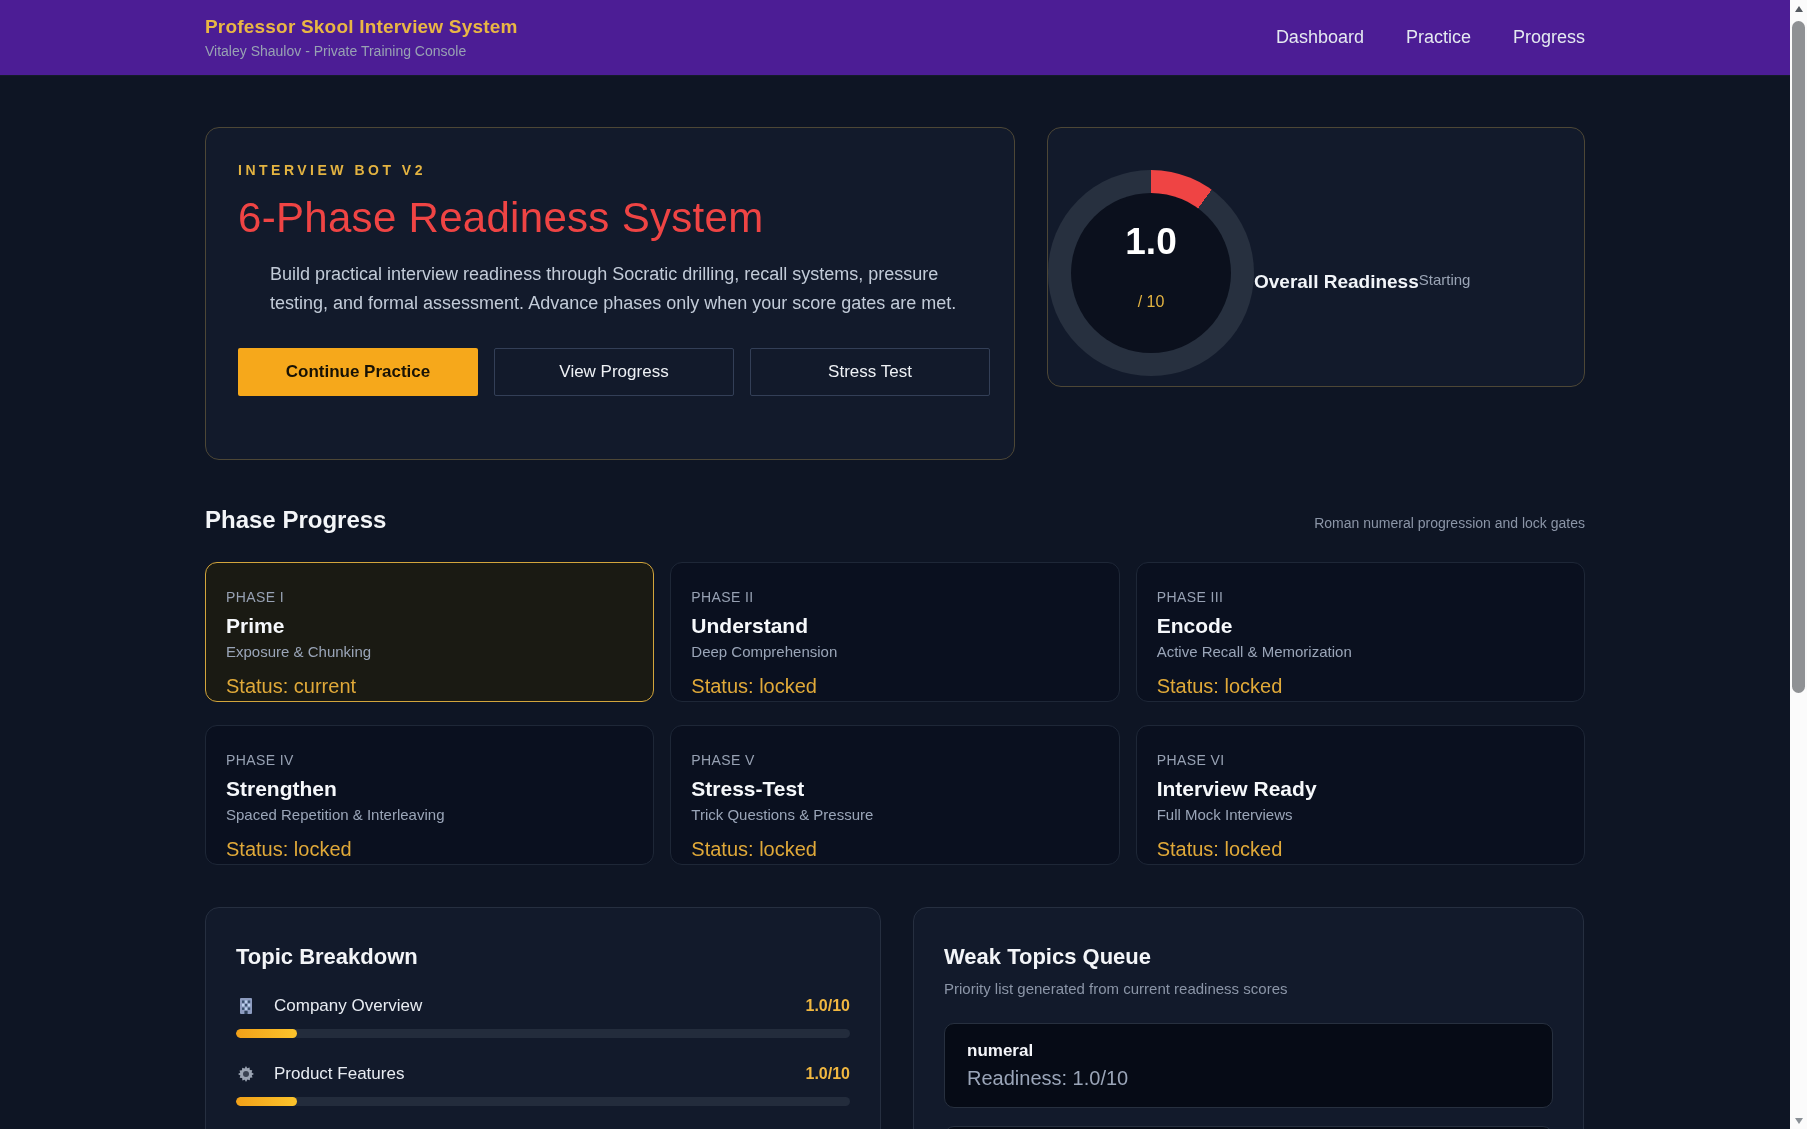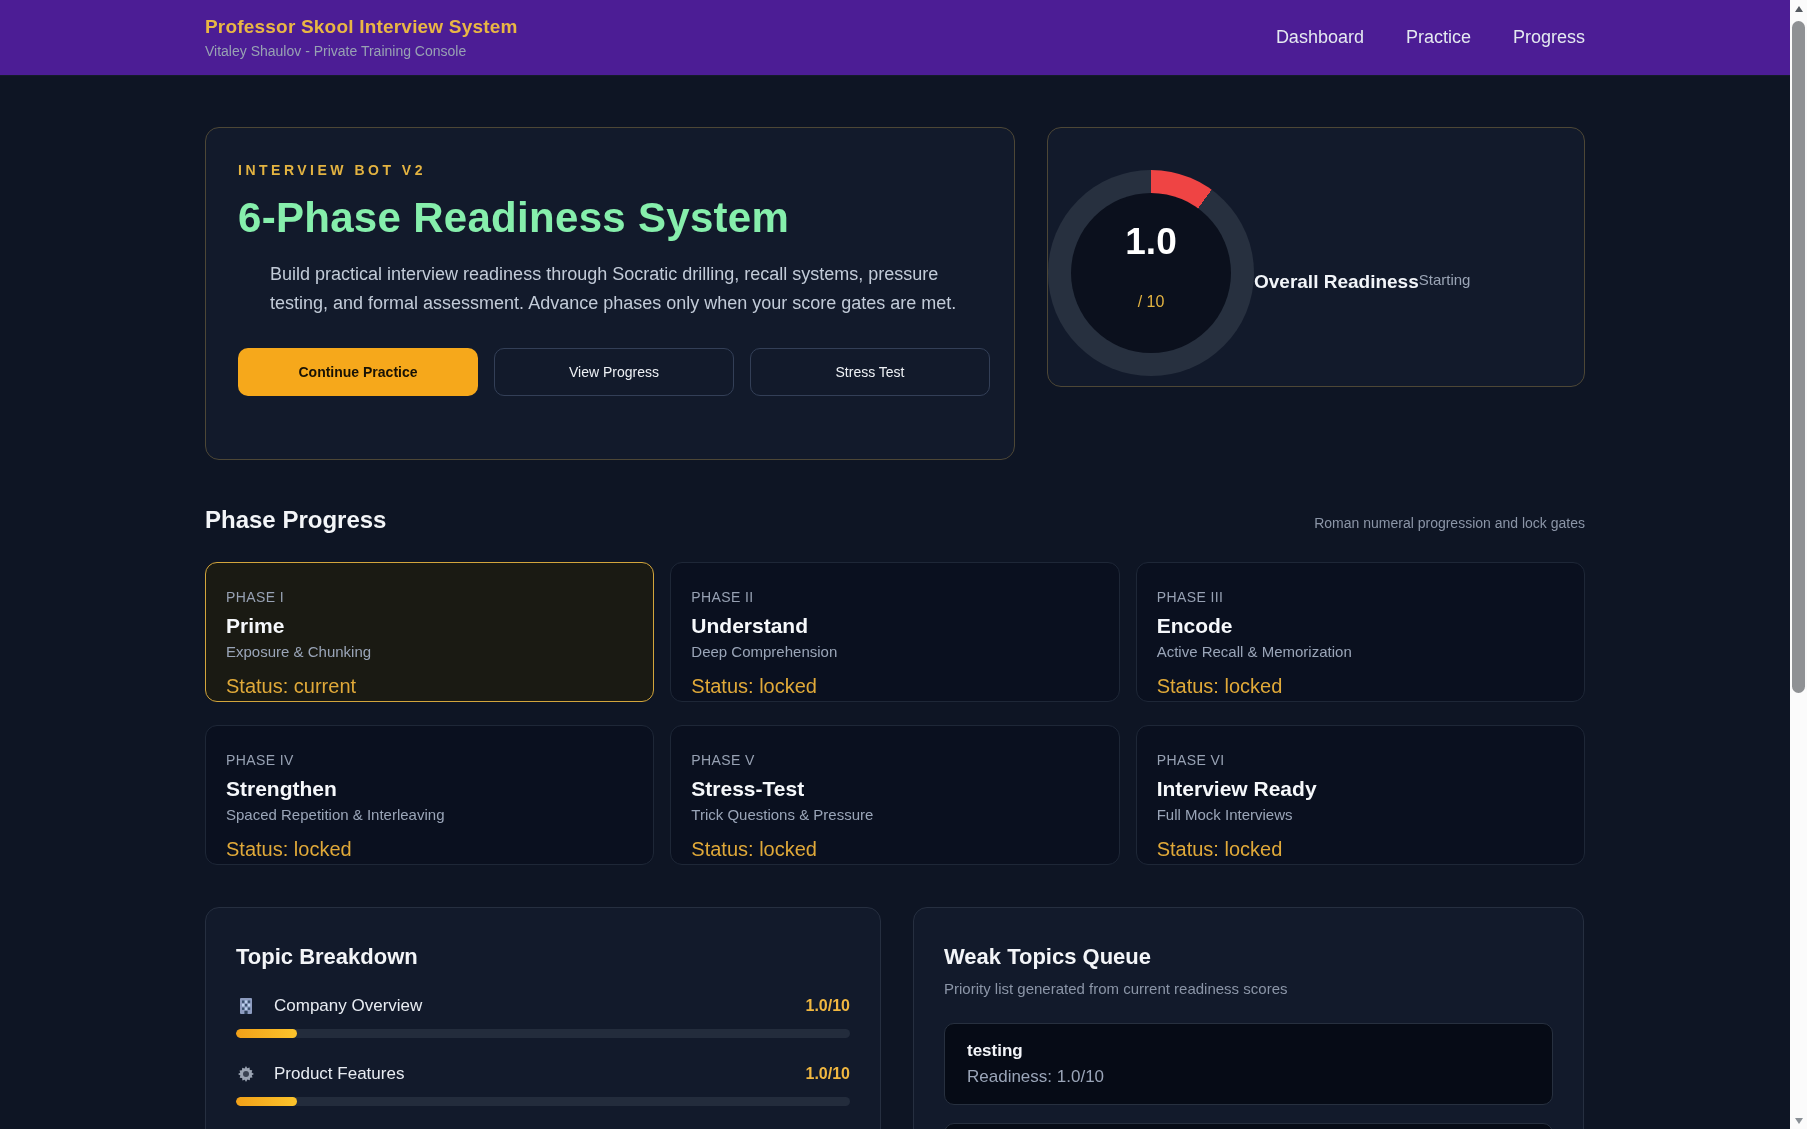--- a/index.html
+++ b/index.html
@@ -28,25 +28,25 @@
   main { padding-top:51px; }
   .hero-row { display:flex; gap:32px; }
   .card {
     background:#121a2b; border-radius:14px;
   }
   .hero-card {
     flex:1 1 auto; width:810px; height:333px;
     border:1px solid #4d4736; padding:34px 32px;
   }
   .eyebrow { color:#e3b341; font-size:14px; font-weight:bold; letter-spacing:3.5px; }
-  .hero-title { color:#86efac; font-size:42px; font-weight:bold; margin-top:16px; letter-spacing:0.3px; }
+  .hero-title { color:#ef4444; font-size:42px; font-weight:normal; margin-top:16px; letter-spacing:0.3px; }
   .hero-desc { color:#c2cbd8; font-size:18px; line-height:1.6; margin-top:18px; max-width:770px;margin-left:32px; }
   .btn-row { display:flex; gap:16px; margin-top:30px; }
   .btn {
-    height:48px; min-width:240px; border-radius:10px; font-size:14px;
+    height:48px; min-width:240px; border-radius:2px; font-size:17px;
     display:flex; align-items:center; justify-content:center; cursor:pointer;
     font-family:"Liberation Sans", sans-serif;
   }
   .btn-primary { background:#f6a81b; color:#181205; font-weight:bold; border:none; }
   .btn-ghost { background:transparent; color:#eef1f5; border:1px solid #333f57; }
 
   
   .gauge-card {
     width:538px; height:260px; border:1px solid #4d4736;
     display:flex; flex-direction:row; align-items:center; padding-top:31px;
@@ -100,21 +100,21 @@
   .topic-bar { margin-top:13px; height:9px; border-radius:5px; background:#232c3c; overflow:hidden; }
   .topic-fill { height:100%; border-radius:5px; background:linear-gradient(90deg,#f1a018,#fcc42c); }
   .ticon { width:20px; height:20px; display:inline-flex; align-items:center; justify-content:center; }
 
   .queue-item {
     background:#060b16; border:1px solid #27303f; border-radius:10px;
     padding:17px 22px; margin-top:26px; min-height:76px;
   }
   .queue-item + .queue-item { margin-top:18px; }
   .queue-title { color:#f4f6fa; font-size:17px; font-weight:bold; }
-  .queue-readiness { color:#9aa5b8; font-size:17px; margin-top:6px; }
+  .queue-readiness { color:#9aa5b8; font-size:20px; margin-top:6px; }
 
   
   .scrollbar {
     position:absolute; top:0; right:0; width:17px; height:1129px; background:#fbfbfb;
   }
   .sb-arrow { position:absolute; left:0; width:17px; height:17px; display:flex; align-items:center; justify-content:center; }
   .sb-arrow.up { top:0; }
   .sb-arrow.down { bottom:0; }
   .sb-arrow .tri-up { width:0; height:0; border-left:4px solid transparent; border-right:4px solid transparent; border-bottom:6px solid #555a60; }
   .sb-arrow .tri-down { width:0; height:0; border-left:4px solid transparent; border-right:4px solid transparent; border-top:6px solid #8a9096; }
@@ -261,21 +261,21 @@
           </div>
         </div>
 
       </section>
 
       <section class="panel">
         <h3 class="panel-title">Weak Topics Queue</h3>
         <div class="panel-sub">Priority list generated from current readiness scores</div>
 
         <div class="queue-item">
-          <div class="queue-title">testing</div>
+          <div class="queue-title">numeral</div>
           <div class="queue-readiness">Readiness: 1.0/10</div>
         </div>
         <div class="queue-item">
           <div class="queue-title"></div>
           <div class="queue-readiness"></div>
         </div>
       </section>
     </div>
 
   </main>

